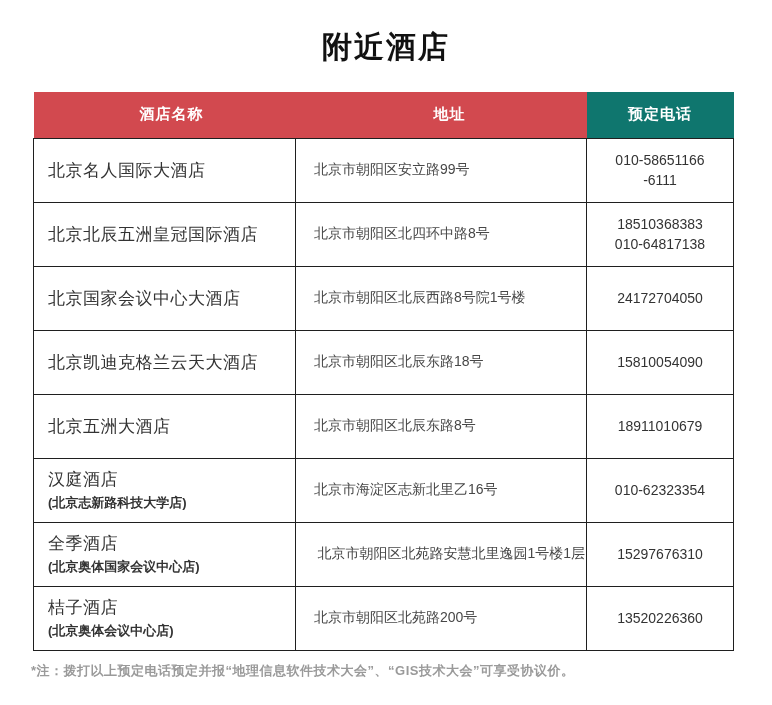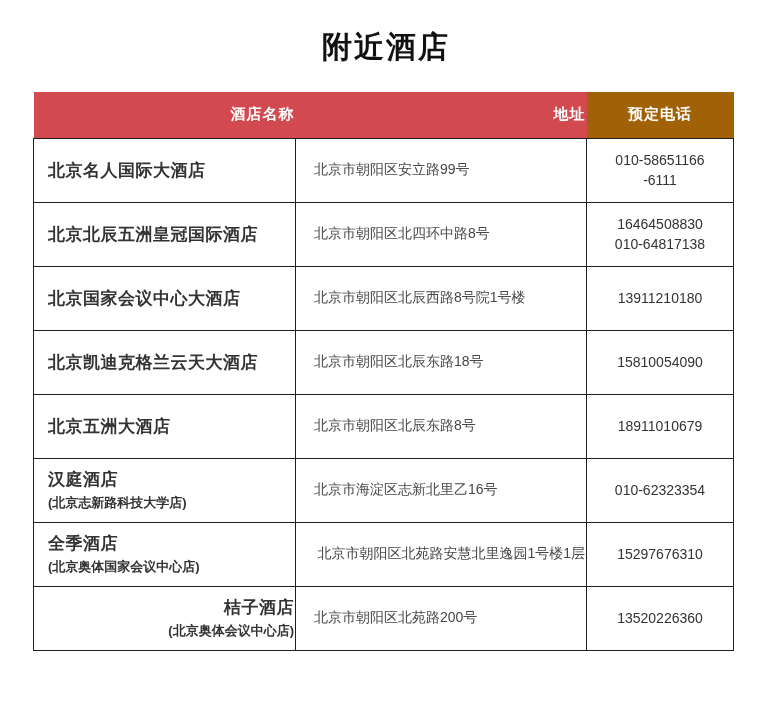--- a/index.html
+++ b/index.html
@@ -34,37 +34,37 @@
     table-layout: fixed;
   }
   .col-name  { width: 262px; }
   .col-addr  { width: 291px; }
   .col-phone { width: 147px; }
   thead th {
     height: 46px;
     color: #ffffff;
     font-size: 15px;
     font-weight: 700;
-    text-align: right;
+    text-align: center;
     border: none;
     letter-spacing: 1px;
   }
   th.th-name  { padding-left: 15px; }
   th.th-addr  { padding-left: 18px; }
   th.th-phone { text-align: center; padding: 0; }
   tbody td {
     border: 1px solid #1f1f1f;
     height: 64px;
     vertical-align: middle;
     background: #ffffff;
   }
   td.td-name { padding-left: 14px; }
   .hotel-name {
     font-size: 17px;
-    font-weight: 700;
+    font-weight: 400;
     color: #333333;
     letter-spacing: 0.5px;
   }
   .hotel-branch {
     font-size: 13px;
     font-weight: 700;
     color: #333333;
     margin-top: 3px;
   }
   td.td-addr {
@@ -100,21 +100,21 @@
   <table class="hotel-table">
     <colgroup>
       <col class="col-name">
       <col class="col-addr">
       <col class="col-phone">
     </colgroup>
     <thead>
       <tr>
         <th class="th-name" style="background: rgb(210, 73, 79); color: rgb(255, 255, 255);">酒店名称</th>
         <th class="th-addr" style="background: rgb(210, 73, 79); color: rgb(255, 255, 255);">地址</th>
-        <th class="th-phone" style="background: #a16207; color: rgb(255, 255, 255);">预定电话</th>
+        <th class="th-phone" style="background: #0f766e; color: rgb(255, 255, 255);">预定电话</th>
       </tr>
     </thead>
     <tbody>
   <tr>
     <td class="td-name" style="border-color: rgb(31, 31, 31);">
       <div class="hotel-name">北京名人国际大酒店</div>
 
     </td>
     <td class="td-addr" style="border-color: rgb(31, 31, 31);">北京市朝阳区安立路99号</td>
     <td class="td-phone" style="border-color: rgb(31, 31, 31);">
@@ -123,33 +123,33 @@
           </td>
   </tr>
 
   <tr>
     <td class="td-name" style="border-color: rgb(31, 31, 31);">
       <div class="hotel-name">北京北辰五洲皇冠国际酒店</div>
 
     </td>
     <td class="td-addr" style="border-color: rgb(31, 31, 31);">北京市朝阳区北四环中路8号</td>
     <td class="td-phone" style="border-color: rgb(31, 31, 31);">
-            <div>16464508830</div>
+            <div>18510368383</div>
             <div>010-64817138</div>
           </td>
   </tr>
 
   <tr>
     <td class="td-name" style="border-color: rgb(31, 31, 31);">
       <div class="hotel-name">北京国家会议中心大酒店</div>
 
     </td>
     <td class="td-addr" style="border-color: rgb(31, 31, 31);">北京市朝阳区北辰西路8号院1号楼</td>
     <td class="td-phone" style="border-color: rgb(31, 31, 31);">
-            <div>13911210180</div>
+            <div>24172704050</div>
           </td>
   </tr>
 
   <tr>
     <td class="td-name" style="border-color: rgb(31, 31, 31);">
       <div class="hotel-name">北京凯迪克格兰云天大酒店</div>
 
     </td>
     <td class="td-addr" style="border-color: rgb(31, 31, 31);">北京市朝阳区北辰东路18号</td>
     <td class="td-phone" style="border-color: rgb(31, 31, 31);">
@@ -184,26 +184,27 @@
       <div class="hotel-name">全季酒店</div>
       <div class="hotel-branch">(北京奥体国家会议中心店)</div>
     </td>
     <td class="td-addr" style="border-color: rgb(31, 31, 31); text-align: right;">北京市朝阳区北苑路安慧北里逸园1号楼1层</td>
     <td class="td-phone" style="border-color: rgb(31, 31, 31);">
             <div>15297676310</div>
           </td>
   </tr>
 
   <tr>
-    <td class="td-name" style="border-color: rgb(31, 31, 31); text-align: right;">
+    <td class="td-name" style="border-color: rgb(31, 31, 31);">
       <div class="hotel-name">桔子酒店</div>
       <div class="hotel-branch">(北京奥体会议中心店)</div>
     </td>
     <td class="td-addr" style="border-color: rgb(31, 31, 31);">北京市朝阳区北苑路200号</td>
     <td class="td-phone" style="border-color: rgb(31, 31, 31);">
             <div>13520226360</div>
           </td>
   </tr>
 </tbody>
   </table>
 
+  <p class="footnote" style="color: rgb(154, 154, 154);">*注：拨打以上预定电话预定并报“地理信息软件技术大会”、“GIS技术大会”可享受协议价。</p>
 
 </div>
 
 </body></html>

